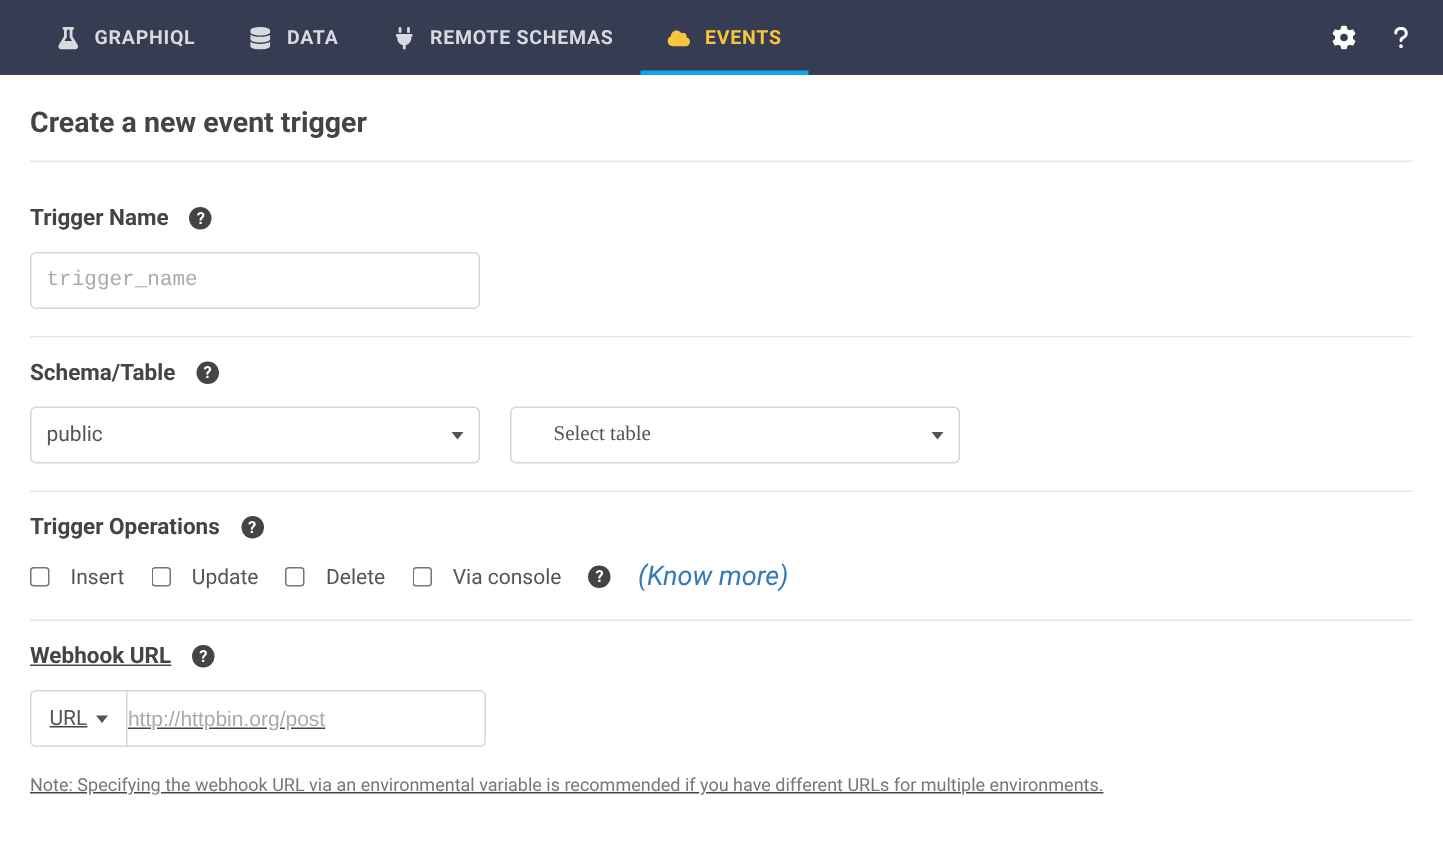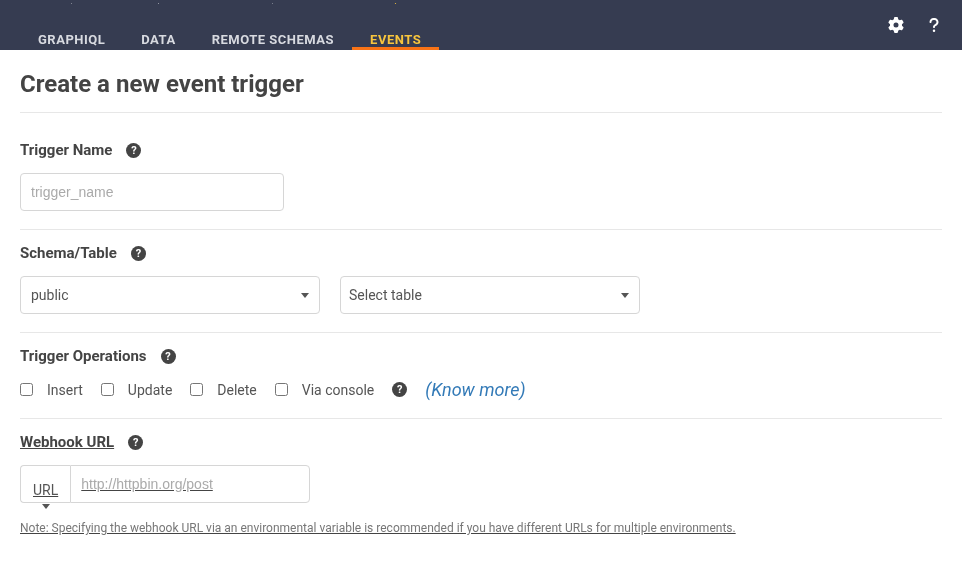--- a/index.html
+++ b/index.html
@@ -15,42 +15,41 @@
     height: 50px;
     display: flex;
     align-items: center;
     padding: 0 20px;
     justify-content: space-between;
   }
   .nav-left { display: flex; align-items: center; height: 100%; }
   .nav-item {
     display: flex;
     align-items: center;
-    gap: 28px;
+    gap: 10px;
     padding: 0 18px;
     height: 100%;
     color: #d8dae0;
     font-weight: 700;
     font-size: 13px;
     letter-spacing: 0.5px;
     cursor: pointer;
     border-bottom: 3px solid transparent;
     border-top: 3px solid transparent;
-    flex-direction: column;
   }
   .nav-item.active {
     color: #f8c53d;
-    border-bottom: 3px solid #f97316;
+    border-bottom: 3px solid #0ea5e9;
   }
   .nav-item svg { width: 15px; height: 15px; }
   .nav-right { display: flex; align-items: center; gap: 22px; color: #fff; }
   .nav-right svg { width: 16px; height: 16px; cursor: pointer; }
   .content { padding: 20px 20px 30px 20px; }
   .page-title {
-    font-size: 24px;
+    font-size: 19px;
     font-weight: 700;
     color: #444;
     margin-bottom: 14px;
     padding-bottom: 14px;
     border-bottom: 1px solid #e7e7e7;
   }
   .section { padding: 14px 0 18px 0; border-bottom: 1px solid #e7e7e7; }
   .section.last { border-bottom: none; padding-bottom: 6px; text-decoration: underline; }
   .section-header {
     display: flex;
@@ -68,60 +67,59 @@
   .text-input, .select-box {
     height: 38px;
     border: 1px solid #d6d6d6;
     border-radius: 4px;
     padding: 0 10px;
     font-size: 14px;
     color: #555;
     background: #fff;
   }
   .text-input::placeholder { color: #aaa; }
-  .text-input { width: 264px; }
+  .text-input { width: 300px; font-family: Liberation Mono, monospace; }
   .select-row { display: flex; gap: 20px; }
   .select-box {
     width: 300px;
     display: flex;
     align-items: center;
     justify-content: space-between;
     cursor: pointer;
   }
-  .select-box.placeholder { color: #555; padding-left: 8px; }
+  .select-box.placeholder { color: #555; padding-left: 28px; font-family: Liberation Serif, serif; }
   .caret-down {
     width: 0; height: 0;
     border-left: 4px solid transparent;
     border-right: 4px solid transparent;
     border-top: 5px solid #555;
   }
   .ops-row { display: flex; align-items: center; gap: 18px; }
   .op-item { display: flex; align-items: center; gap: 14px; font-size: 14px; color: #555; }
   .op-item input[type=checkbox] { width: 13px; height: 13px; cursor: pointer; }
   .know-more { color: #337ab7; font-style: italic; font-size: 18px; cursor: pointer; }
   .webhook-row { display: flex; }
   .dropdown-btn {
     height: 38px;
     border: 1px solid #d6d6d6;
     border-right: none;
     border-radius: 4px 0 0 4px;
     background: #fff;
     display: flex; align-items: center; gap: 6px;
-    padding: 16px 12px;
+    padding: 0 12px;
     font-size: 14px;
     color: #555;
     cursor: pointer;
-    flex-direction: column;
   }
   .webhook-input {
     height: 38px;
     width: 240px;
     border: 1px solid #d6d6d6;
     border-radius: 0 4px 4px 0;
-    padding: 0 10px;
+    padding: 0 0;
     font-size: 14px;
   }
   .webhook-input::placeholder { color: #aaa; }
   .note { font-size: 12px; color: #777; margin-top: 18px; }
 </style>
 </head>
 <body>
 
 <div class="topbar">
   <div class="nav-left">

